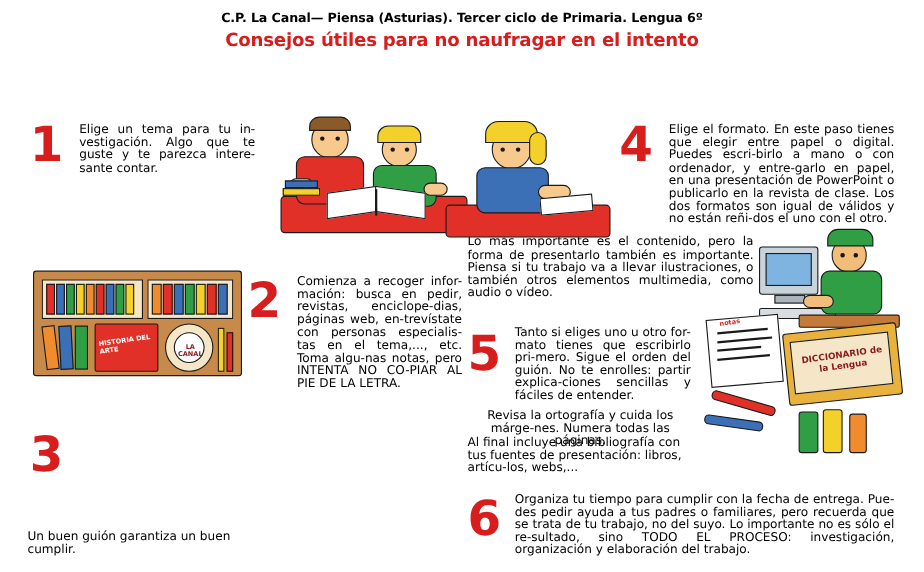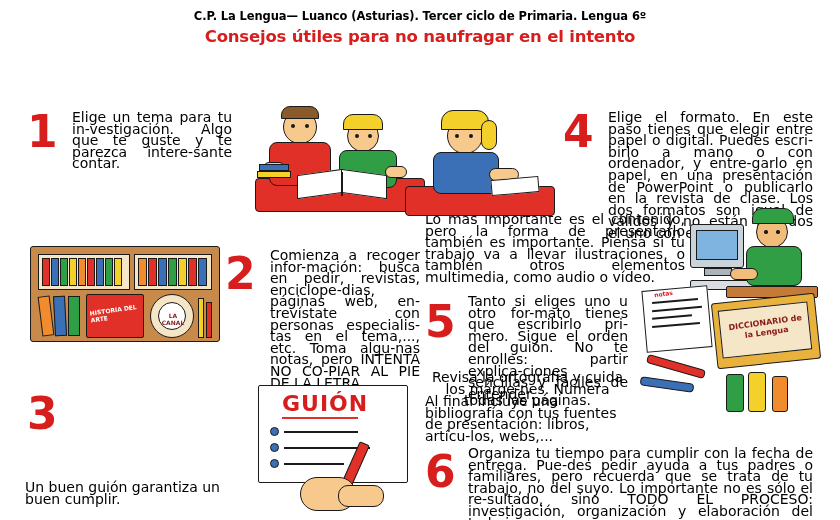--- a/index.html
+++ b/index.html
@@ -37,21 +37,21 @@
     font-size:16.5px;
     font-weight:bold;
     color:#d81d1d;
     margin-top:4px;
     letter-spacing:-0.2px;
   }
 
   
   .txt{
     position:absolute;
-    font-size:14px;
+    font-size:11px;
     line-height:11.6px;
     text-align:justify;
     color:#000;
   }
   .num{
     position:absolute;
     font-size:44px;
     font-weight:bold;
     color:#d81d1d;
     line-height:1;
@@ -98,21 +98,21 @@
     font-weight:bold;
     color:#8a1a1a;
     transform:rotate(-8deg);
   }
 </style>
 </head>
 <body>
 
 <div class="page">
 
-  <div class="school-line">C.P. La Lengua— Luanco (Asturias). Tercer ciclo de Primaria. Lengua 6º</div>
+  <div class="school-line">C.P. La Canal— Piensa (Asturias). Tercer ciclo de Primaria. Lengua 6º</div>
   <div class="subtitle">Consejos útiles para no naufragar en el intento</div>
 
   <div class="num" style="left:27px;top:110px;">1</div>
   <div class="txt" style="left:72px;top:112px;width:160px;">Elige un tema para tu in-vestigación. Algo que te guste y te parezca intere-sante contar.</div>
 
   <div class="num" style="left:225px;top:252px;">2</div>
   <div class="txt" style="left:270px;top:250px;width:150px;">Comienza a recoger infor-mación: busca en pedir, revistas, enciclope-dias, páginas web, en-trevístate con personas especialis-tas en el tema,..., etc. Toma algu-nas notas, pero INTENTA NO CO-PIAR AL PIE DE LA LETRA.</div>
 
   <div class="num" style="left:27px;top:392px;">3</div>
   <div class="txt" style="left:25px;top:482px;width:212px;text-align:left;">Un buen guión garantiza un buen cumplir.</div>
@@ -185,36 +185,20 @@
     <div class="cap" style="left:60px;top:60px;width:52px;line-height:7px;color:#ffffff;">HISTORIA DEL ARTE</div>
 
     <div class="blob outline" style="left:120px;top:48px;width:44px;height:44px;background:#f6e6c8;"></div>
     <div class="blob outline" style="left:128px;top:56px;width:28px;height:28px;background:#ffffff;"></div>
     <div class="cap" style="left:130px;top:66px;width:26px;text-align:center;transform:none;">LA CANAL</div>
 
     <div class="rect yel outline" style="left:168px;top:52px;width:6px;height:40px;"></div>
     <div class="rect red outline" style="left:176px;top:56px;width:6px;height:36px;"></div>
   </div>
 
-  <div class="ill" id="ill3">
-    <div class="rect wht outline" style="left:6px;top:0;width:150px;height:98px;border-radius:2px;"></div>
-    <div class="cap" style="left:30px;top:6px;font-size:22px;color:#d81d1d;transform:none;letter-spacing:1px;">GUIÓN</div>
-    <div class="rect red" style="left:30px;top:32px;width:76px;height:2px;"></div>
-    <div class="blob blu outline" style="left:18px;top:42px;width:9px;height:9px;"></div>
-    <div class="rect blk" style="left:32px;top:46px;width:74px;height:2px;"></div>
-    <div class="blob blu outline" style="left:18px;top:58px;width:9px;height:9px;"></div>
-    <div class="rect blk" style="left:32px;top:62px;width:86px;height:2px;"></div>
-    <div class="blob blu outline" style="left:18px;top:74px;width:9px;height:9px;"></div>
-    <div class="rect blk" style="left:32px;top:78px;width:60px;height:2px;"></div>
-
-    <div class="rect red outline" style="left:96px;top:56px;width:11px;height:56px;transform:rotate(24deg);border-radius:2px;"></div>
-
-    <div class="blob skin outline" style="left:48px;top:92px;width:56px;height:34px;border-radius:18px;"></div>
-    <div class="rect skin outline" style="left:86px;top:100px;width:46px;height:22px;border-radius:10px;"></div>
-  </div>
 
   <div class="ill" id="ill4">
     <div class="rect red outline" style="left:0;top:82px;width:150px;height:30px;border-radius:4px;"></div>
     <div class="blob skin outline" style="left:42px;top:14px;width:36px;height:36px;"></div>
     <div class="rect yel outline" style="left:36px;top:6px;width:48px;height:20px;border-radius:12px 12px 0 0;"></div>
     <div class="rect yel outline" style="left:76px;top:16px;width:16px;height:30px;border-radius:8px;"></div>
     <div class="blob blk" style="left:50px;top:30px;width:4px;height:4px;"></div>
     <div class="blob blk" style="left:64px;top:30px;width:4px;height:4px;"></div>
     <div class="rect blu outline" style="left:28px;top:48px;width:66px;height:42px;border-radius:8px;"></div>
     <div class="rect skin outline" style="left:84px;top:64px;width:30px;height:13px;border-radius:7px;"></div>

